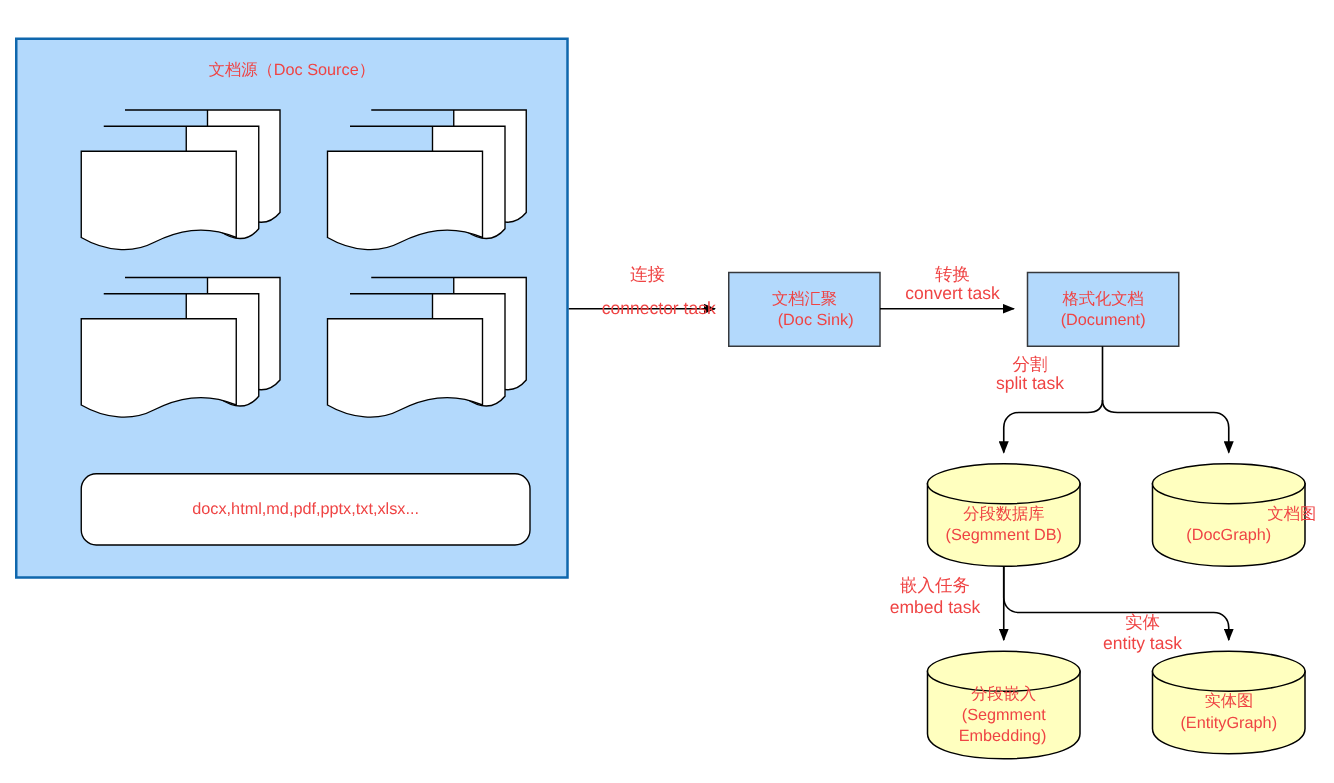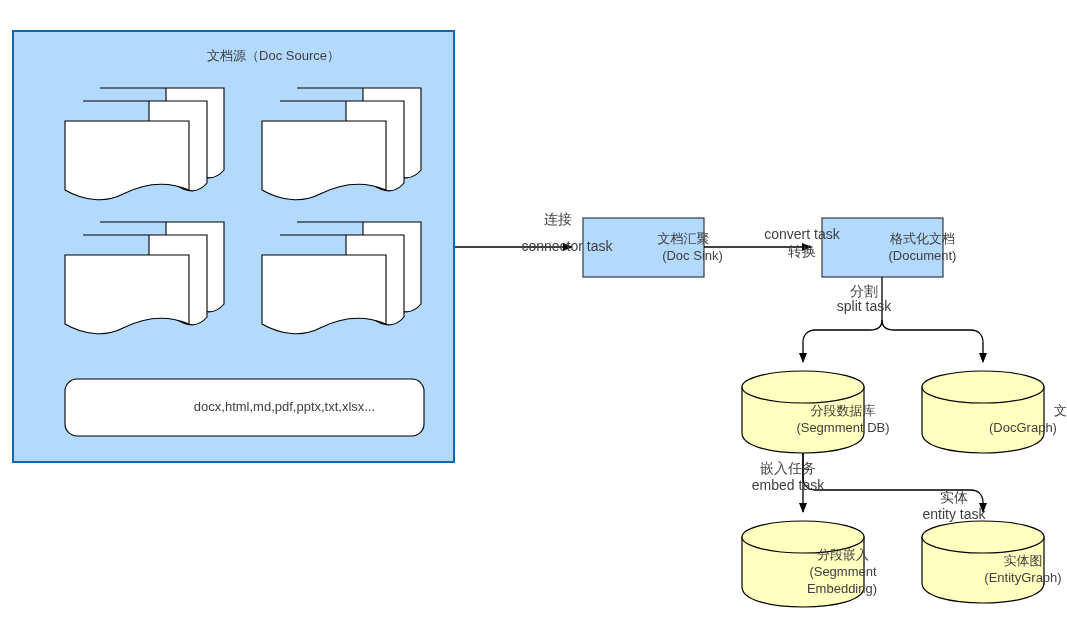--- a/index.html
+++ b/index.html
@@ -17,26 +17,25 @@
   #canvas {
     position: absolute;
     left: 0;
     top: 0;
     width: 1067px;
     height: 626px;
   }
   .txt {
     position: absolute;
     text-align: center;
-    color: #404040;
+    color: #ef4444;
     font-size: 13px;
     line-height: 16px;
     white-space: pre;
     pointer-events: none;
-    padding-left: 40px;
   }
   .lbl { font-size: 14px; line-height: 15px; }
 </style>
 </head>
 <body>
 
 <svg id="canvas" viewBox="0 0 1067 626" xmlns="http://www.w3.org/2000/svg">
   <defs>
     <marker id="arrow" markerWidth="10" markerHeight="8" refX="9" refY="4" orient="auto" markerUnits="userSpaceOnUse">
       <path d="M0,0 L10,4 L0,8 z" fill="#000000"></path>
@@ -129,21 +128,21 @@
 <div class="txt" style="left:733px; top:547px; width:140px;">分段嵌入</div>
 <div class="txt" style="left:733px; top:564px; width:140px;">(Segmment</div>
 <div class="txt" style="left:732px; top:581px; width:140px;">Embedding)</div>
 
 <div class="txt" style="left:913px; top:553px; width:140px;">实体图</div>
 <div class="txt" style="left:913px; top:570px; width:140px;">(EntityGraph)</div>
 
 <div class="txt lbl" style="left:453px; top:212px; width:130px;">连接</div>
 <div class="txt lbl" style="left:453px; top:239px; width:148px;">connector task</div>
 
-<div class="txt lbl" style="left:706px; top:212px; width:112px;margin-top:32px;">转换</div>
+<div class="txt lbl" style="left:706px; top:212px; width:112px;">转换</div>
 <div class="txt lbl" style="left:706px; top:227px; width:112px;">convert task</div>
 
 <div class="txt lbl" style="left:772px; top:284px; width:104px;">分割</div>
 <div class="txt lbl" style="left:772px; top:299px; width:104px;">split task</div>
 
 <div class="txt lbl" style="left:698px; top:461px; width:100px;">嵌入任务</div>
 <div class="txt lbl" style="left:698px; top:478px; width:100px;">embed task</div>
 
 <div class="txt lbl" style="left:862px; top:490px; width:104px;">实体</div>
 <div class="txt lbl" style="left:862px; top:507px; width:104px;">entity task</div>

